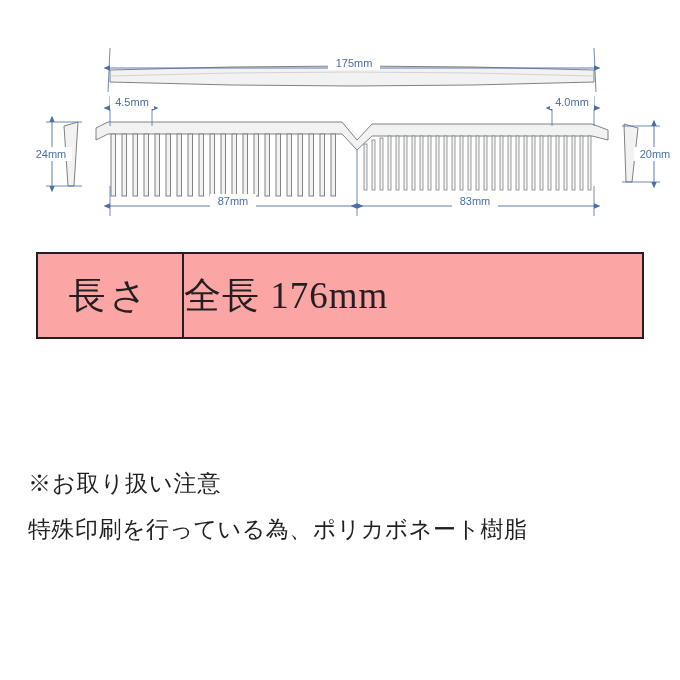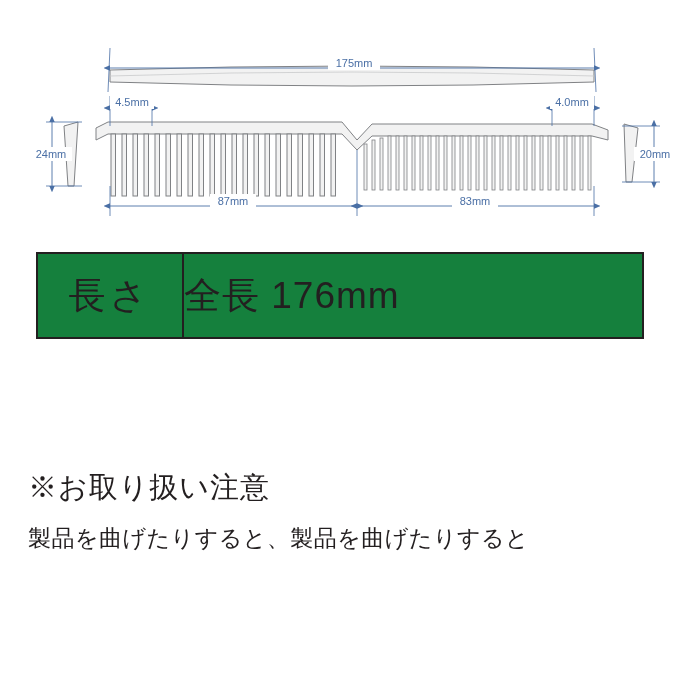--- a/index.html
+++ b/index.html
@@ -32,21 +32,22 @@
   }
 
   
   .spec-table {
     position: absolute;
     left: 36px;
     top: 252px;
     width: 608px;
     border: 2px solid #231f20;
     border-collapse: collapse;
-    background: #15803d;
+    background: #fca5a5;
+    font-family: Liberation Serif, serif;
   }
   .spec-table tr {
     height: 85px;
   }
   .spec-table td {
     border: 2px solid #231f20;
     vertical-align: middle;
     padding: 0;
   }
   .spec-label {
@@ -65,21 +66,21 @@
   }
 
   
   .notes {
     position: absolute;
     left: 28px;
     top: 468px;
     width: 632px;
   }
   .notes-title {
-    font-size: 29px;
+    font-size: 23px;
     color: #231f20;
     letter-spacing: 1px;
     margin-bottom: 14px;
   }
   .notes-body {
     font-size: 23px;
     line-height: 33px;
     color: #231f20;
     letter-spacing: 0.5px;
   }
@@ -252,17 +253,17 @@
       <tr>
         <td class="spec-label">長さ</td>
         <td class="spec-value">全長 176mm</td>
       </tr>
     </tbody>
   </table>
 
   <div class="notes">
     <div class="notes-title">※お取り扱い注意</div>
     <div class="notes-body">
-      <div>製品を曲げたりすると、製品を曲げたりすると</div>
+      <div>特殊印刷を行っている為、ポリカボネート樹脂</div>
     </div>
   </div>
 
 </div>
 
 </body></html>

